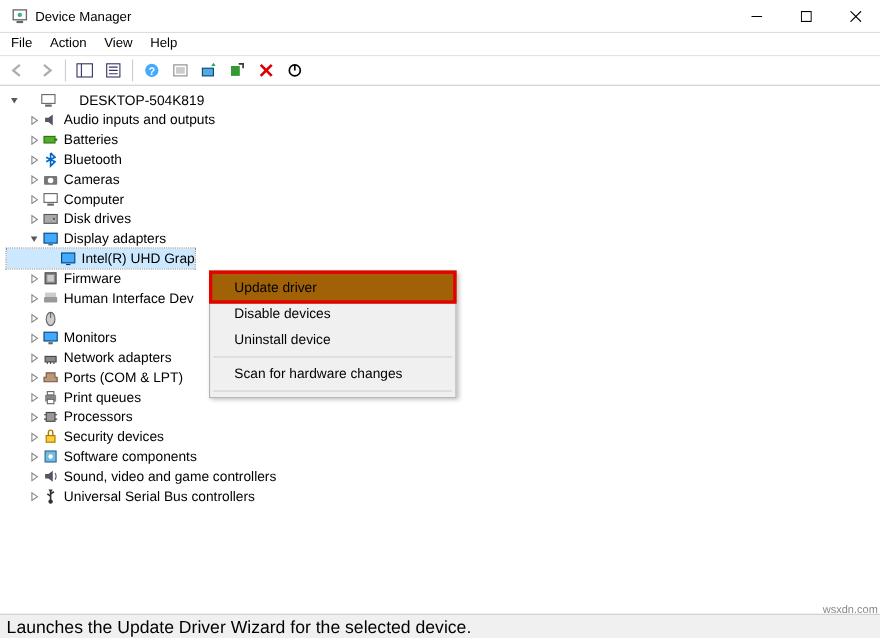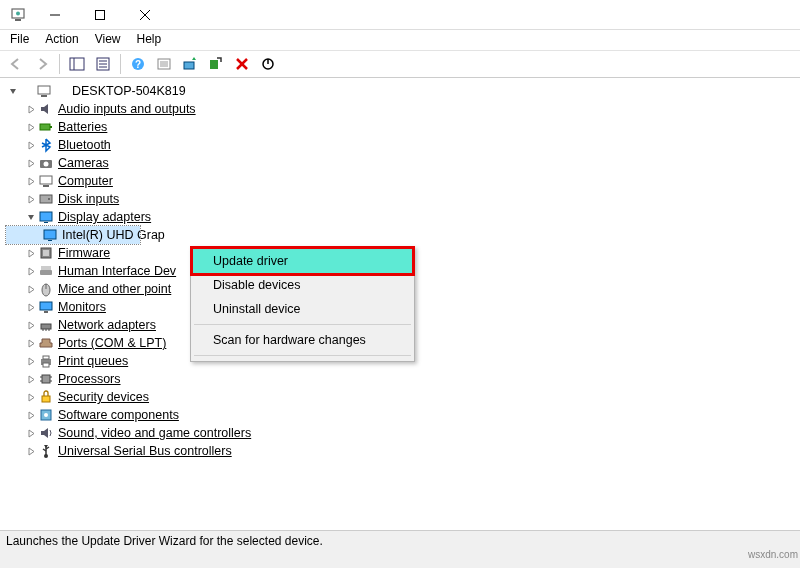--- a/index.html
+++ b/index.html
@@ -23,46 +23,47 @@
     .tb-btn.disabled { opacity: 0.4; pointer-events: none; }
     .tb-sep { width: 1px; height: 20px; background: #ccc; margin: 0 3px; }
 
     
     .tree-container { height: 476px; overflow-y: auto; padding: 4px 0 4px 6px; font-size: 12.5px; line-height: 18px; }
     .tree-node { display: flex; align-items: center; height: 18px; white-space: nowrap; cursor: default; }
     .tree-node .expander { width: 14px; display: inline-flex; justify-content: center; cursor: pointer; }
     .tree-node .node-icon { width: 16px; height: 16px; margin-right: 4px; display: inline-flex; }
     .tree-node.selected { background: #cce8ff; outline: 1px dotted #888; }
     .indent-0 { padding-left: 0px; gap: 16px; }
-    .indent-1 { padding-left: 18px; text-decoration: underline; }
+    .indent-1 { padding-left: 18px; }
     .indent-2 { padding-left: 36px; }
 
     
     .context-menu { position: absolute; border: 1px solid #b3b3b3; background: #f0f0f0; box-shadow: 2px 2px 4px rgba(0,0,0,.25); font-size: 12.5px; padding: 2px; min-width: 225px; }
     .context-menu .cm-item { padding: 5px 20px; cursor: pointer; }
     .context-menu .cm-sep { height: 1px; background: #d0d0d0; margin: 3px 1px; }
-    .context-menu .cm-item.highlighted { background: #5eead4; border: 3px solid #e60000; margin: -3px; padding: 5px 20px; }
+    .context-menu .cm-item.highlighted { background: #a16207; border: 3px solid #e60000; margin: -3px; padding: 5px 20px; }
     .context-menu .cm-item.bold { font-weight: bold; }
 
     
-    .statusbar { position: absolute; bottom: 16px; left: 0; right: 0; height: 38px; border-top: 1px solid #ccc; font-size: 12px; padding: 3px 6px; background: #f0f0f0; }
+    .statusbar { position: absolute; bottom: 4px; left: 0; right: 0; height: 22px; border-top: 1px solid #ccc; font-size: 16px; padding: 3px 6px; background: #f0f0f0; }
 
     .watermark { position: absolute; bottom: 24px; right: 2px; font-size: 10px; color: #888; margin-top: 36px; }
   </style>
 </head>
 <body>
 
 <div class="titlebar">
   <span class="app-icon">
     <svg viewBox="0 0 16 16">
         <rect x="2" y="2" width="12" height="9" fill="none" stroke="#666" stroke-width="1.2"></rect>
         <rect x="5" y="12" width="6" height="2" fill="#666"></rect>
         <circle cx="8" cy="6.5" r="2" fill="#4a9"></circle>
       </svg>
   </span>
+  <span class="title">Device Manager</span>
   <div class="win-controls">
     <div class="win-btn">
         <svg viewBox="0 0 10 10">
           <line x1="0" y1="5" x2="10" y2="5" stroke="#000" stroke-width="1"></line>
         </svg>
       </div>
     <div class="win-btn">
         <svg viewBox="0 0 10 10">
           <rect x="0.5" y="0.5" width="9" height="9" fill="none" stroke="#000" stroke-width="1"></rect>
         </svg>
@@ -237,38 +238,38 @@
         <svg width="9" height="9" viewBox="0 0 9 9">
           <path d="M2 1 L2 8 L7 4.5 Z" fill="none" stroke="#888"></path>
         </svg>
       </span>
       <span class="node-icon">
         <svg viewBox="0 0 16 16">
           <rect x="2" y="4" width="12" height="8" fill="#aaa" stroke="#555"></rect>
           <circle cx="11" cy="8" r="1" fill="#555"></circle>
         </svg>
       </span>
-      <span>Disk inputs</span>
+      <span>Disk drives</span>
     </div>
 
   <div class="tree-node indent-1">
       <span class="expander">
         <svg width="9" height="9" viewBox="0 0 9 9">
           <path d="M1 2 L7 2 L4 7 Z" fill="#595959"></path>
         </svg>
       </span>
       <span class="node-icon">
         <svg viewBox="0 0 16 16">
           <rect x="2" y="3" width="12" height="9" fill="#4af" stroke="#047"></rect>
           <rect x="6" y="13" width="4" height="1" fill="#047"></rect>
         </svg>
       </span>
       <span>Display adapters</span>
     </div>
-  <div class="tree-node indent-2 selected" style="width:134px;">
+  <div class="tree-node indent-2 selected" style="width:171px;">
       <span class="expander"></span>
       <span class="node-icon">
         <svg viewBox="0 0 16 16">
           <rect x="2" y="3" width="12" height="9" fill="#4af" stroke="#047"></rect>
           <rect x="6" y="13" width="4" height="1" fill="#047"></rect>
         </svg>
       </span>
       <span>Intel(R) UHD Grap</span>
     </div>
 
@@ -305,21 +306,20 @@
         <svg width="9" height="9" viewBox="0 0 9 9">
           <path d="M2 1 L2 8 L7 4.5 Z" fill="none" stroke="#888"></path>
         </svg>
       </span>
       <span class="node-icon">
         <svg viewBox="0 0 16 16">
           <ellipse cx="8" cy="9" rx="4" ry="6" fill="#ccc" stroke="#666"></ellipse>
           <line x1="8" y1="3" x2="8" y2="8" stroke="#666"></line>
         </svg>
       </span>
-      <span>Mice and other point</span>
     </div>
   <div class="tree-node indent-1">
       <span class="expander">
         <svg width="9" height="9" viewBox="0 0 9 9">
           <path d="M2 1 L2 8 L7 4.5 Z" fill="none" stroke="#888"></path>
         </svg>
       </span>
       <span class="node-icon">
         <svg viewBox="0 0 16 16">
           <rect x="2" y="3" width="12" height="8" fill="#4af" stroke="#047"></rect>

